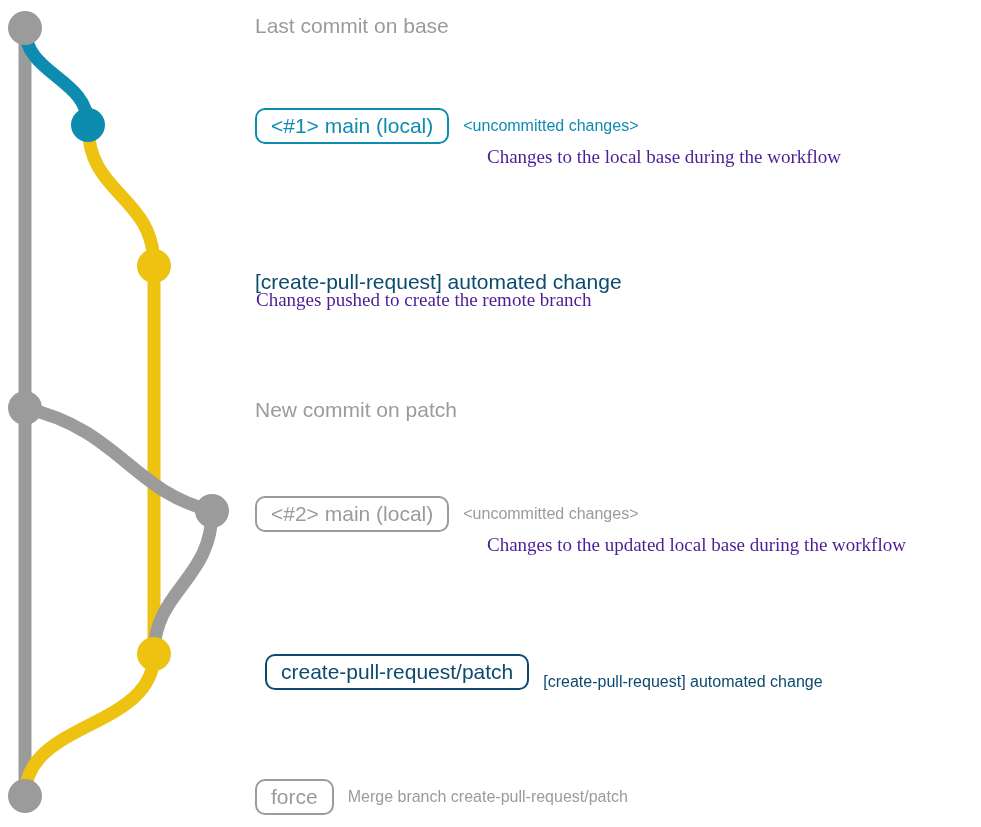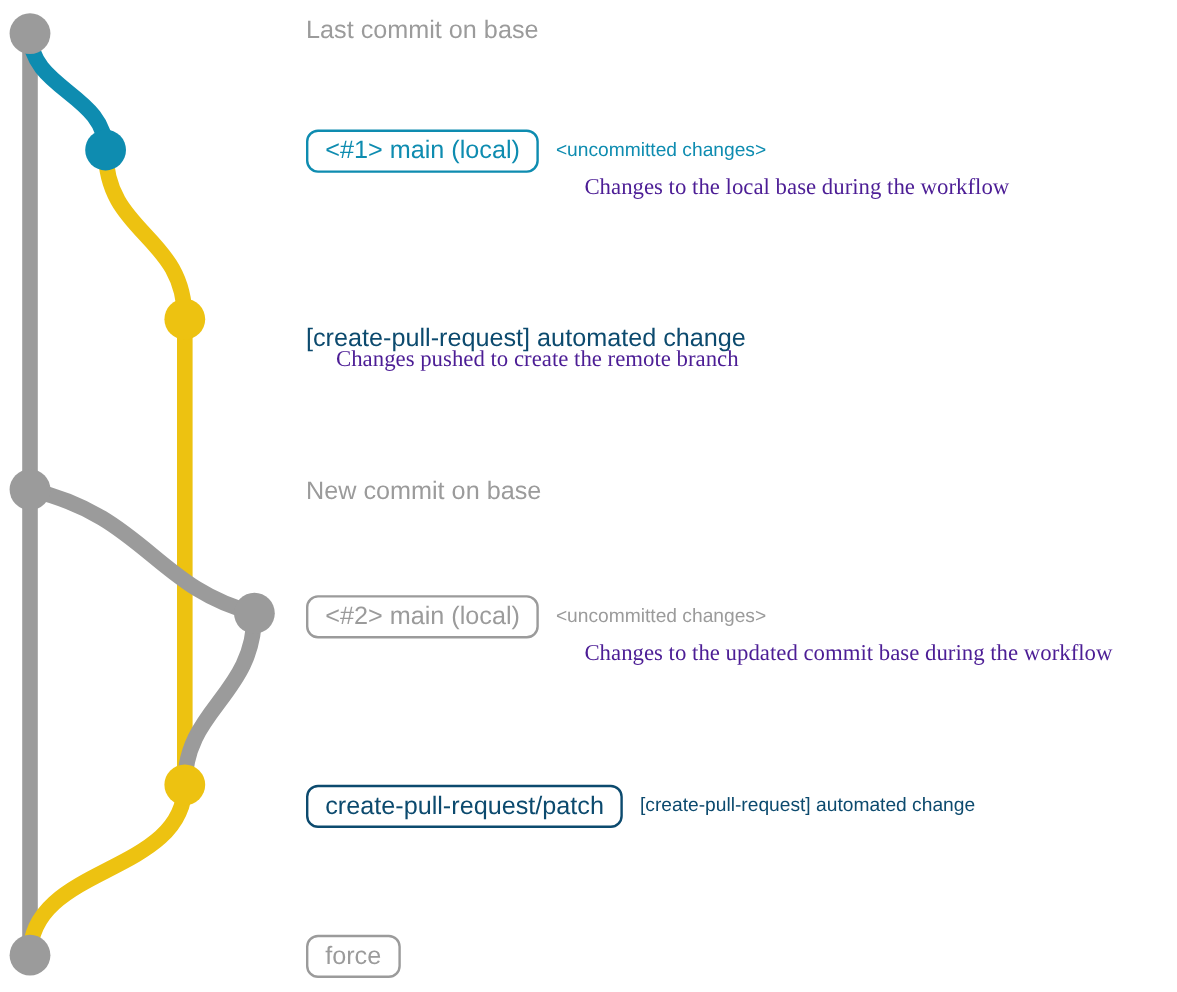--- a/index.html
+++ b/index.html
@@ -108,34 +108,35 @@
 
   <div class="row" style="left:255px; top:108px;">
     <span class="pill c-teal">&lt;#1&gt; main (local)</span>
     <span class="subject c-teal">&lt;uncommitted changes&gt;</span>
   </div>
   <div class="note" style="left:487px; top:146px;">Changes to the local base during the workflow</div>
 
   <div class="row" style="left:255px; top:254px;">
     <span class="plain-subject c-amber">[create-pull-request] automated change</span>
   </div>
-  <div class="note" style="left:280px; top:289px;">Changes pushed to create the remote branch</div>
+  <div class="note" style="left:256px; top:289px;">Changes pushed to create the remote branch</div>
 
   <div class="row" style="left:255px; top:399px;">
-    <span class="plain-subject c-gray">New commit on base</span>
+    <span class="plain-subject c-gray">New commit on patch</span>
   </div>
 
   <div class="row" style="left:255px; top:496px;justify-content:space-between;">
     <span class="pill c-gray">&lt;#2&gt; main (local)</span>
     <span class="subject c-gray">&lt;uncommitted changes&gt;</span>
   </div>
-  <div class="note" style="left:487px; top:534px;">Changes to the updated commit base during the workflow</div>
+  <div class="note" style="left:487px; top:534px;">Changes to the updated local base during the workflow</div>
 
-  <div class="row" style="left:255px; top:637px;">
+  <div class="row" style="left:265px; top:637px;align-items:flex-end;">
     <span class="pill c-amber">create-pull-request/patch</span>
     <span class="subject c-amber">[create-pull-request] automated change</span>
   </div>
 
   <div class="row" style="left:255px; top:779px;">
     <span class="pill c-gray">force</span>
+    <span class="subject c-gray">Merge branch create-pull-request/patch</span>
   </div>
 
 </div>
 
 </body></html>

